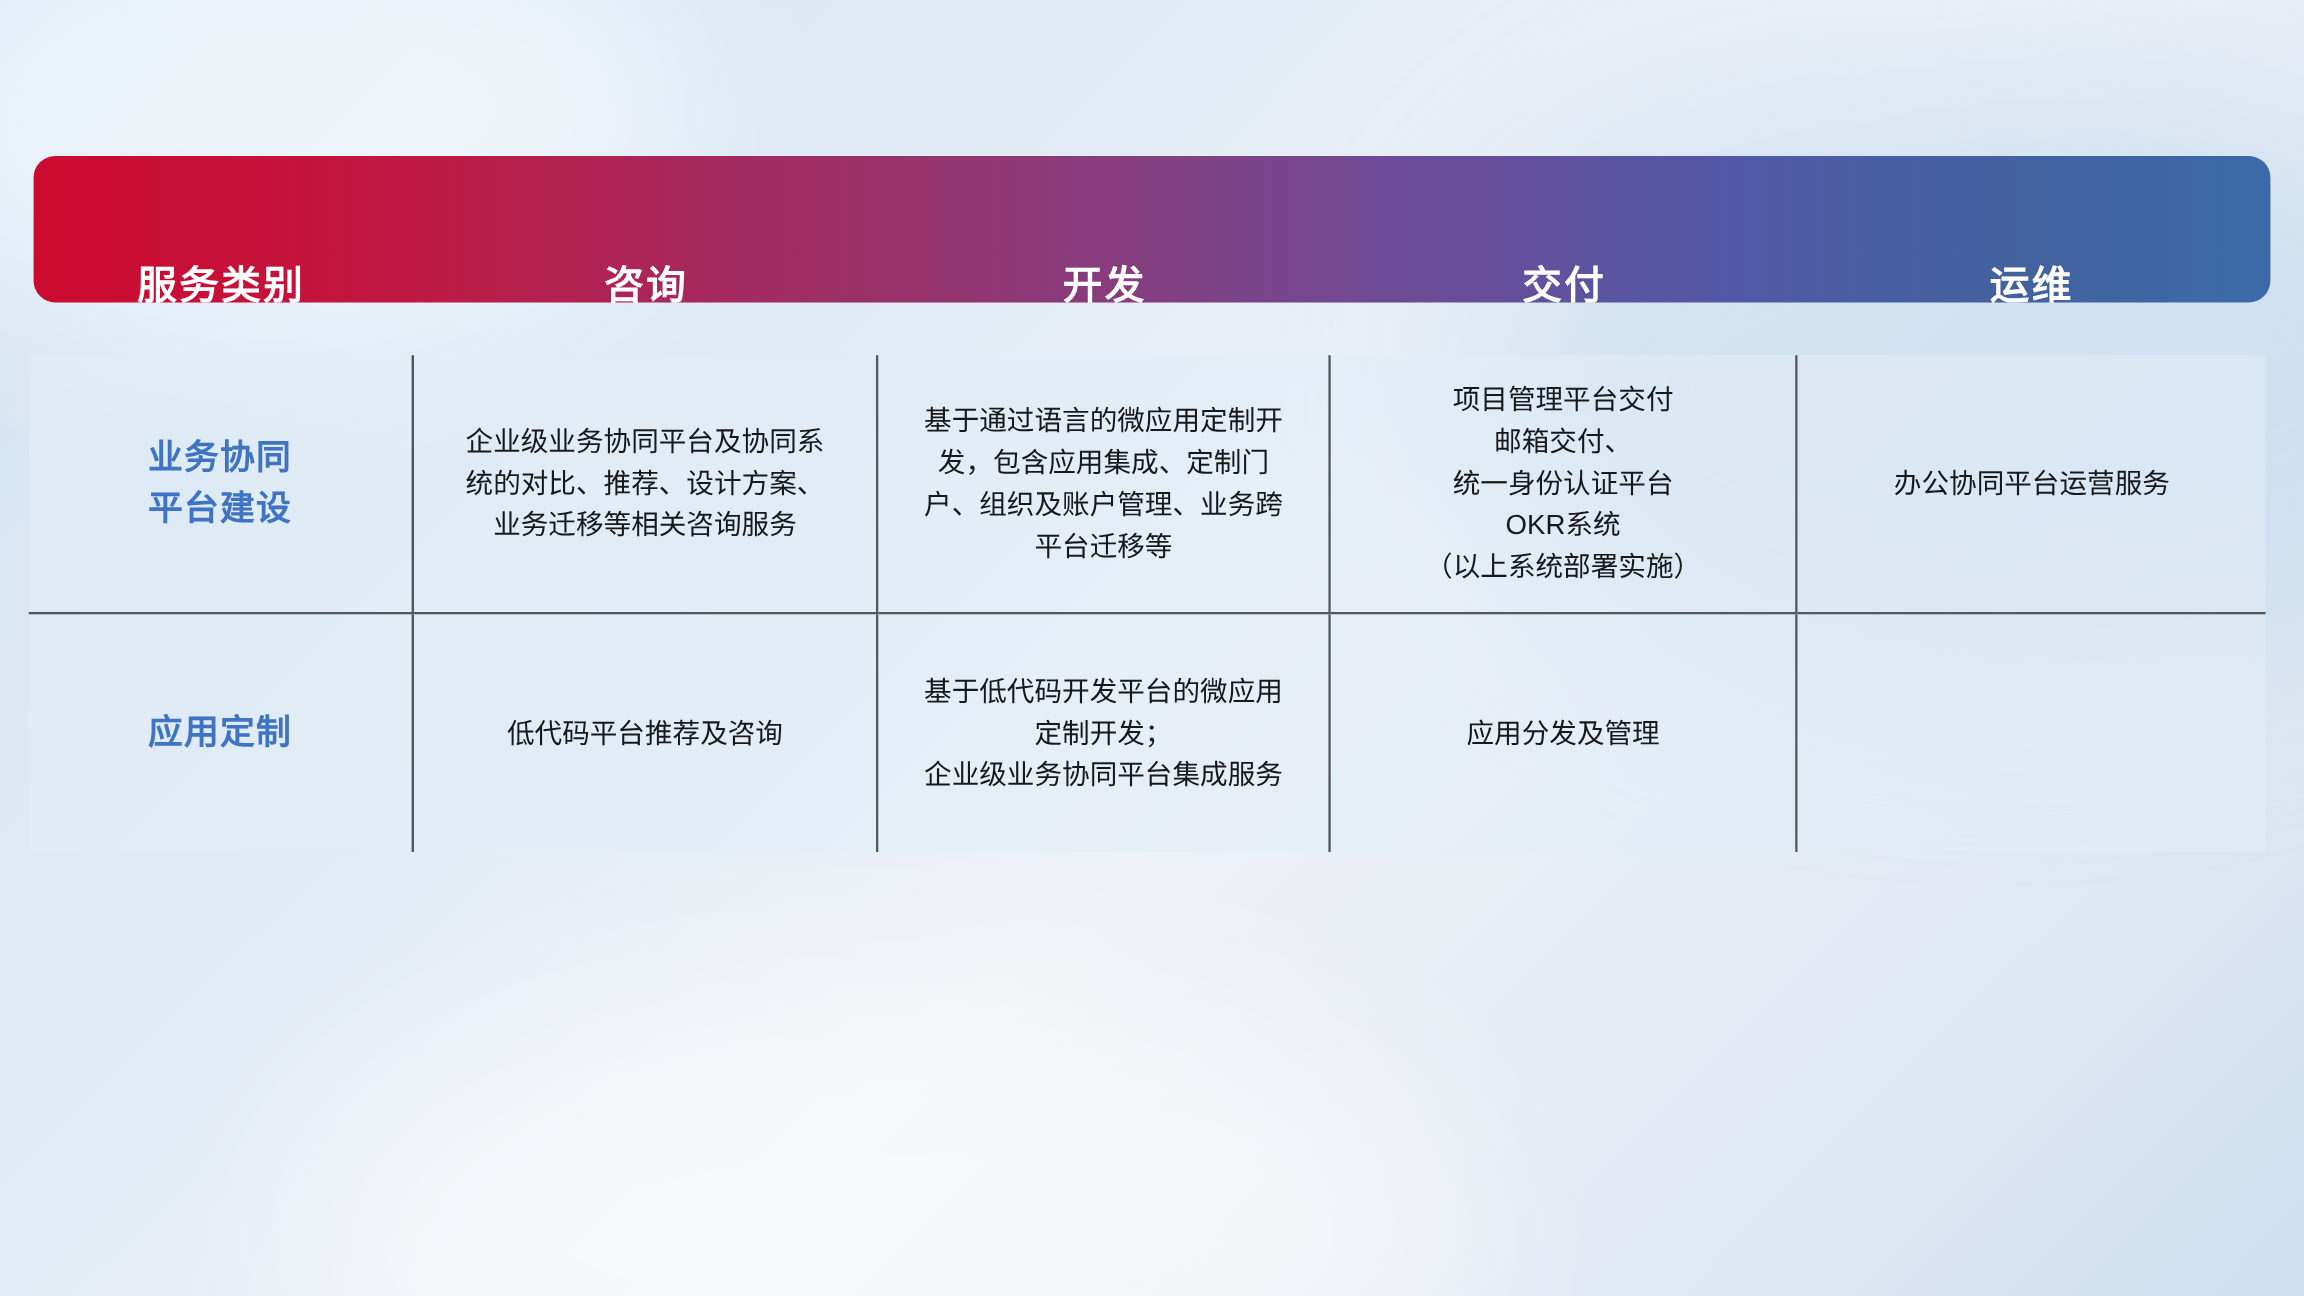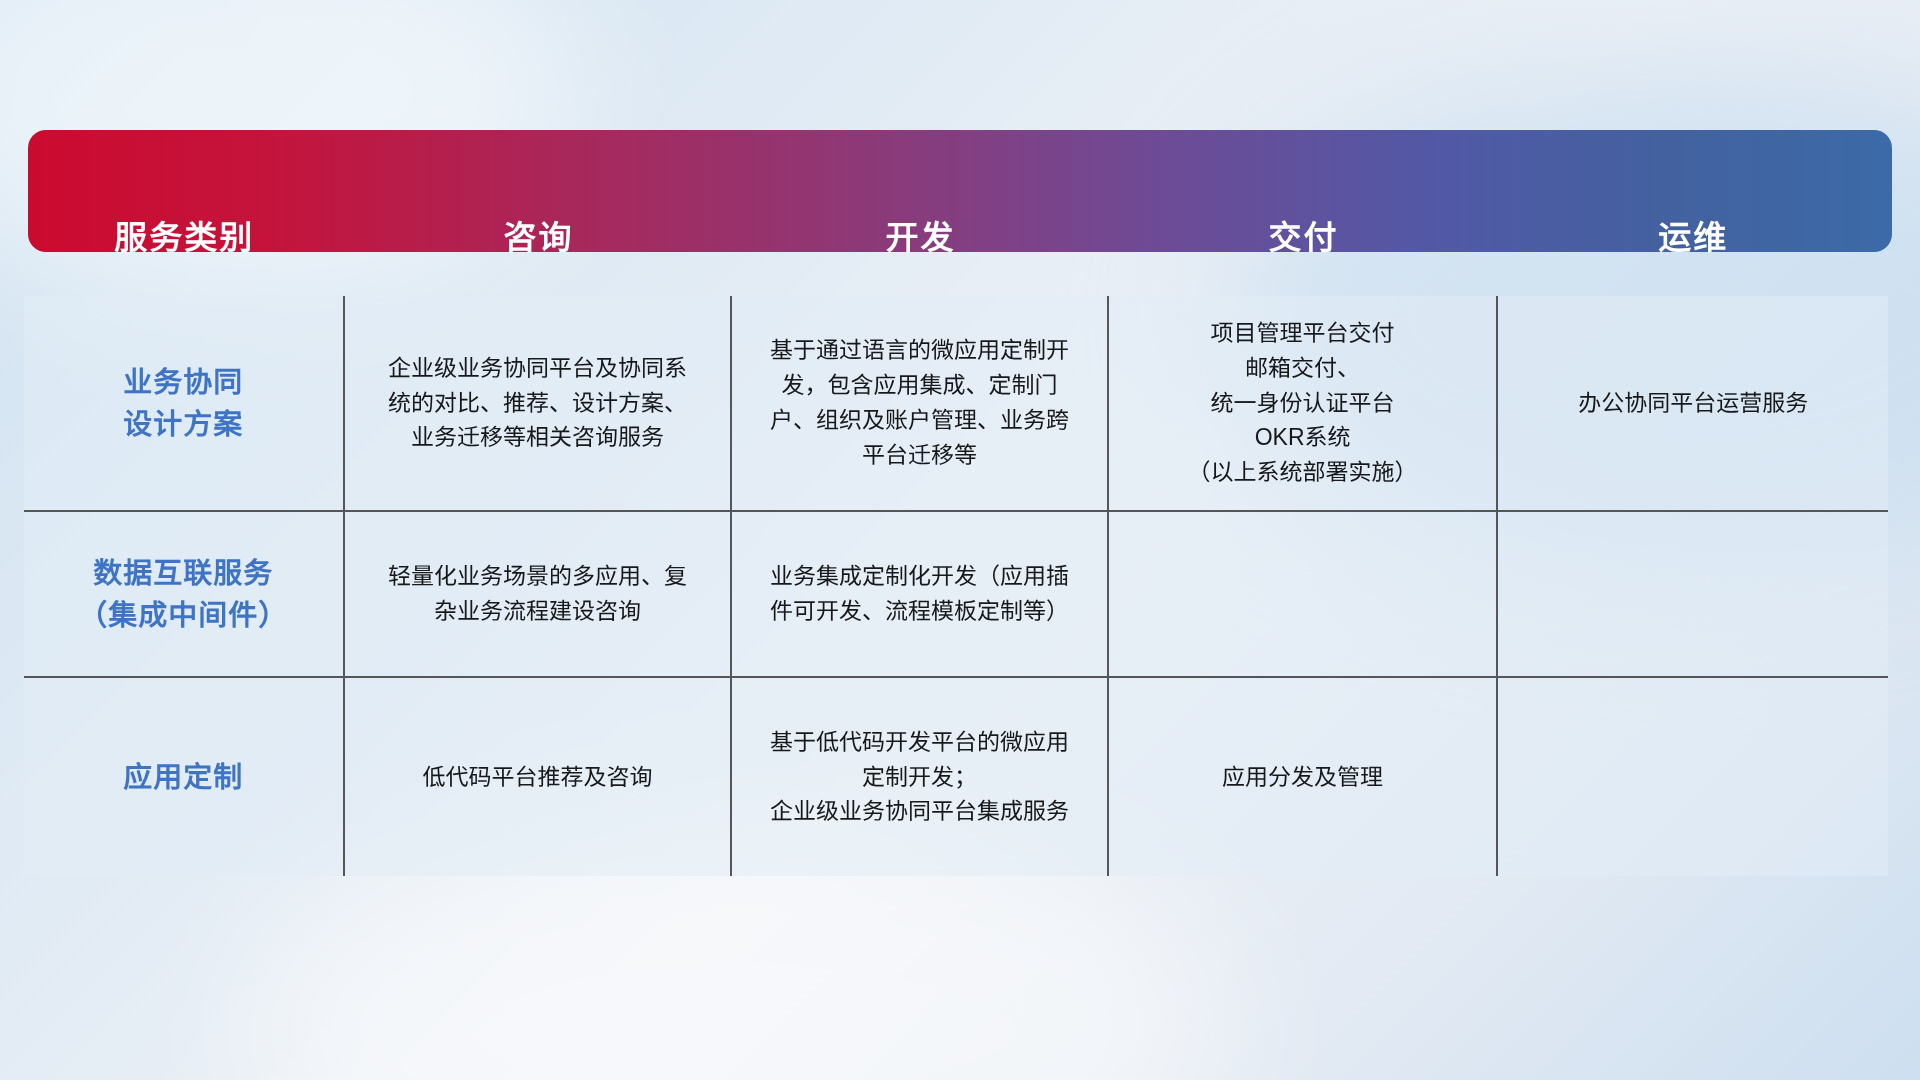--- a/index.html
+++ b/index.html
@@ -162,43 +162,33 @@
           <th>咨询</th>
           <th>开发</th>
           <th>交付</th>
           <th>运维</th>
         </tr>
       </thead>
       <tbody>
         <tr class="r1">
           <td class="cat">
             <span class="nl">业务协同</span>
-            <span class="nl">设计方案</span>
+            <span class="nl">平台建设</span>
           </td>
           <td>企业级业务协同平台及协同系统的对比、推荐、设计方案、业务迁移等相关咨询服务</td>
           <td>基于通过语言的微应用定制开发，包含应用集成、定制门户、组织及账户管理、业务跨平台迁移等</td>
           <td>
             <span class="nl">项目管理平台交付</span>
             <span class="nl">邮箱交付、</span>
             <span class="nl">统一身份认证平台</span>
             <span class="nl">OKR系统</span>
             <span class="nl">（以上系统部署实施）</span>
           </td>
           <td>办公协同平台运营服务</td>
         </tr>
-        <tr class="r2">
-          <td class="cat">
-            <span class="nl">数据互联服务</span>
-            <span class="nl">（集成中间件）</span>
-          </td>
-          <td>轻量化业务场景的多应用、复杂业务流程建设咨询</td>
-          <td>业务集成定制化开发（应用插件可开发、流程模板定制等）</td>
-          <td class="blank"></td>
-          <td class="blank"></td>
-        </tr>
         <tr class="r3">
           <td class="cat">
             <span class="nl">应用定制</span>
           </td>
           <td>低代码平台推荐及咨询</td>
           <td>
             <span class="nl">基于低代码开发平台的微应用定制开发；</span>
             <span class="nl">企业级业务协同平台集成服务</span>
           </td>
           <td>应用分发及管理</td>

